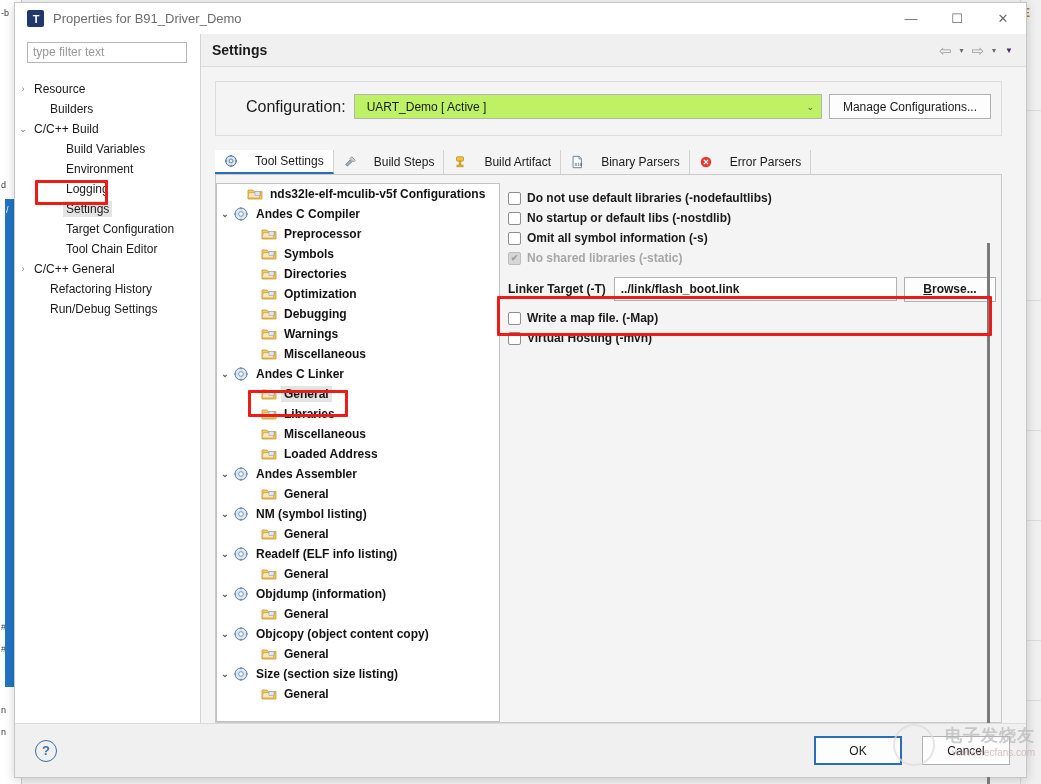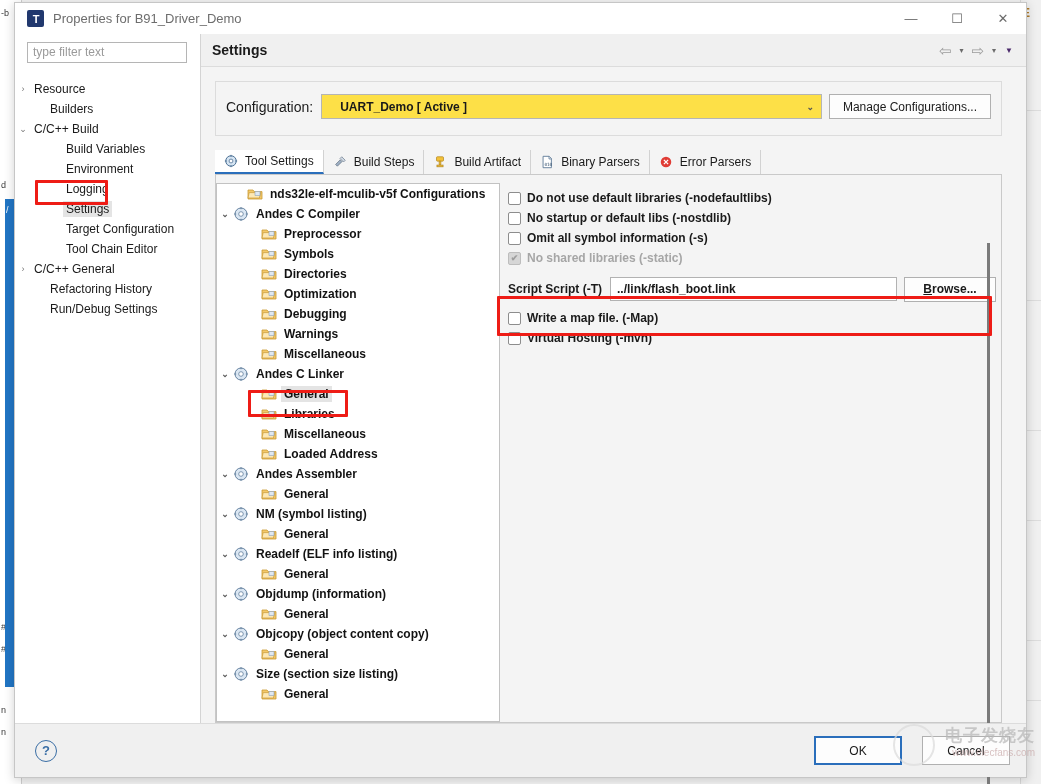--- a/index.html
+++ b/index.html
@@ -125,44 +125,44 @@
     display: flex; flex-direction: column;
   }
 
   
   #config-box {
     background: #f4f4f4;
     border: 1px solid #dcdcdc;
     padding: 12px 10px 16px 10px;
     display: flex; align-items: center;
   }
-  #config-label { font-size: 14px; color: #1a1a1a; margin-right: 8px; }
+  #config-label { font-size: 16px; color: #1a1a1a; margin-right: 8px; margin-left: 20px; }
   #config-select {
-    flex: 1 1 auto; height: 25px; background: #fde047;
+    flex: 1 1 auto; height: 25px; background: #bef264;
     border: 1px solid #b5b5b5;
-    display: flex; align-items: center; padding: 0 18px;
-    font-size: 12px; color: #1a1a1a; position: relative; font-weight: bold;
+    display: flex; align-items: center; padding: 0 12px;
+    font-size: 12px; color: #1a1a1a; position: relative;
   }
   #config-caret { position: absolute; right: 7px; font-size: 9px; color: #555; }
   #manage-btn {
     margin-left: 7px; height: 25px; min-width: 162px;
     background: #fdfdfd; border: 1px solid #b0b0b0;
     display: flex; align-items: center; justify-content: center;
     font-size: 12px; color: #1a1a1a;
   }
 
   
   #tabstrip {
     margin-top: 14px;
     height: 25px; flex: 0 0 25px;
     display: flex; align-items: flex-end;
     border-bottom: 1px solid #c9c9c9;
   }
   .tab {
-    height: 24px; display: flex; align-items: center; gap: 7px;
+    height: 24px; display: flex; align-items: center; gap: 17px;
     padding: 0 9px; font-size: 12px; color: #1a1a1a;
     border-right: 1px solid #d2d2d2;
     background: #f4f4f4;
   }
   .tab.active { background: #ffffff; border-bottom: 2px solid #2a6ebb; }
   .tabicon { width: 14px; height: 14px; display:block; }
 
   
   #tool-area {
     flex: 1 1 auto; min-height: 0;
@@ -693,21 +693,21 @@
                   <span class="cb"></span>
                   <span>Omit all symbol information (-s)</span>
                 </div>
                 <div class="opt-row disabled">
                   <span class="cb dis-checked"></span>
                   <span>No shared libraries (-static)</span>
                 </div>
               </div>
 
             <div id="linker-row">
-              <span id="linker-label">Script Script (-T)</span>
+              <span id="linker-label">Linker Target (-T)</span>
               <div id="linker-input">../link/flash_boot.link</div>
               <div id="browse-btn">
                   <u>B</u>
                   <span>rowse...</span>
                 </div>
             </div>
 
             <div id="opts-bottom">
                 <div class="opt-row">
                   <span class="cb"></span>

